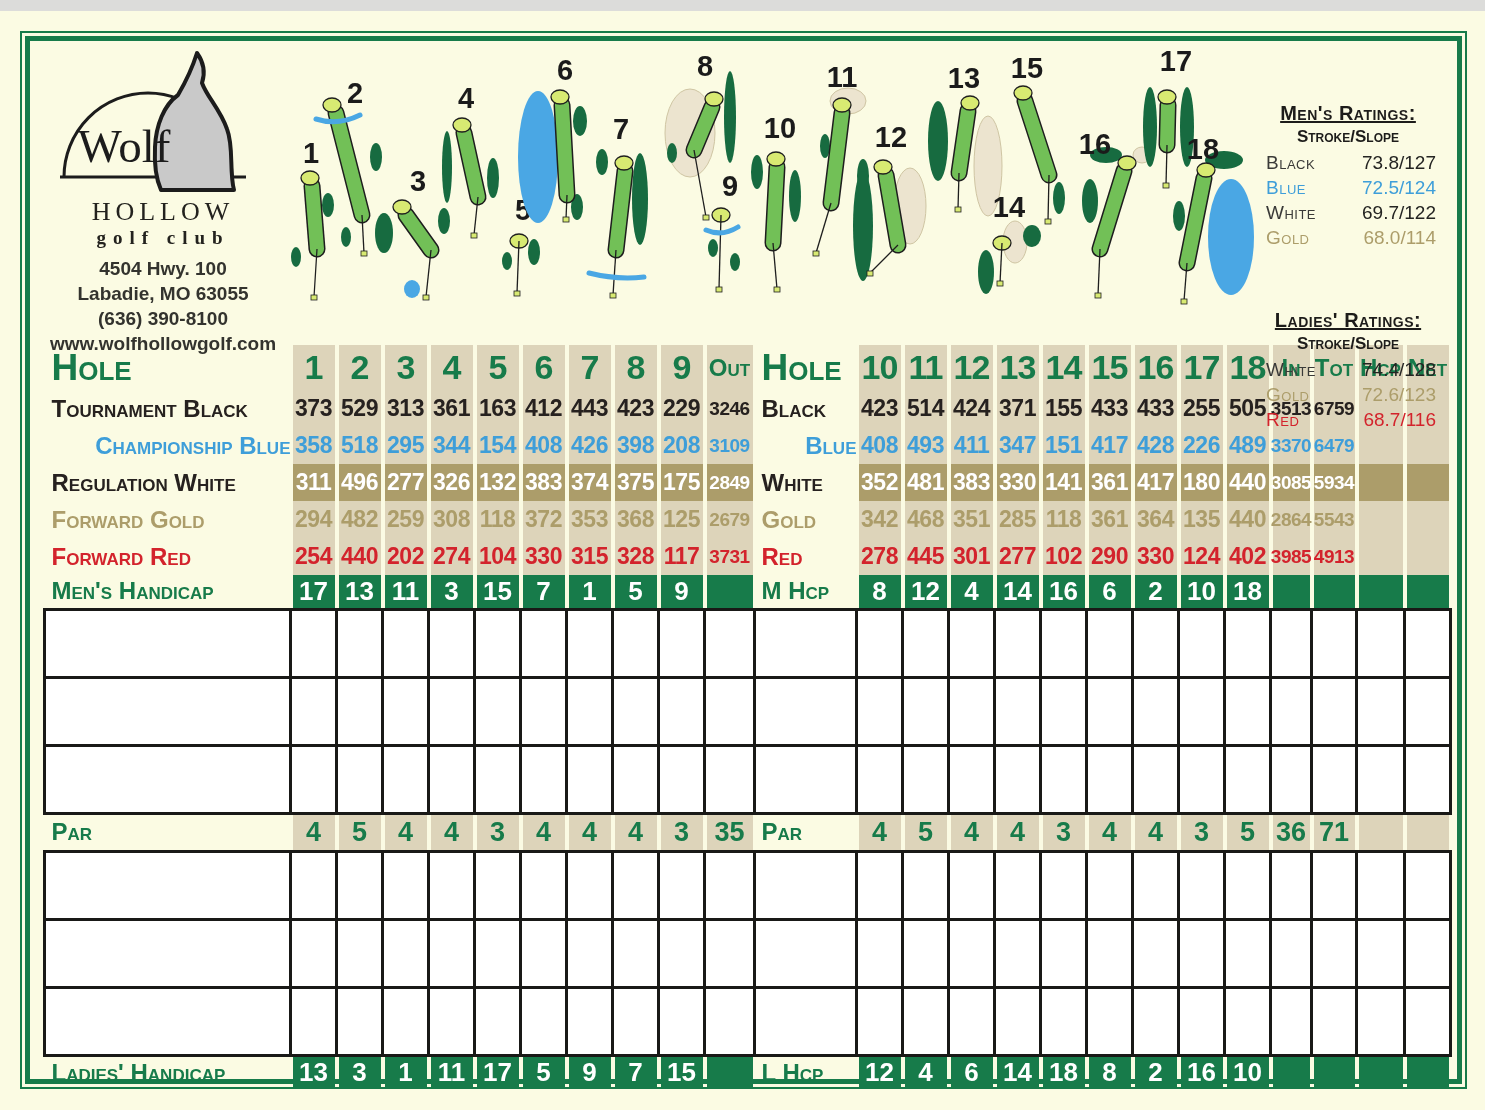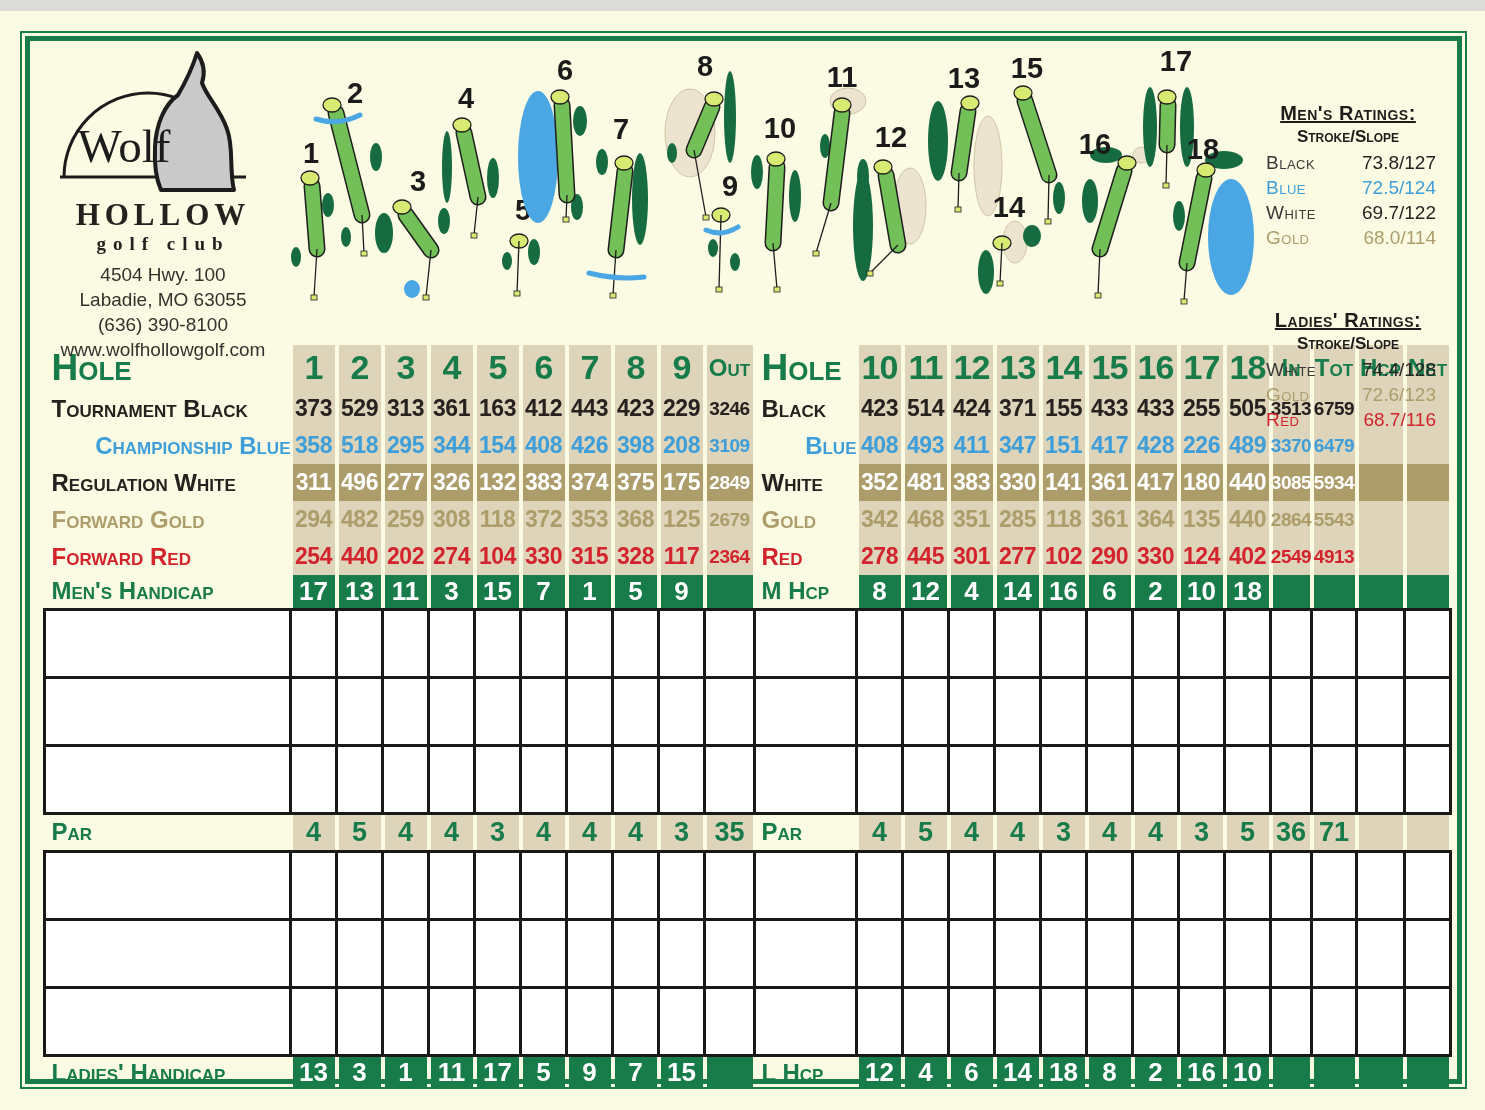--- a/index.html
+++ b/index.html
@@ -17,23 +17,23 @@
     width:1437px; height:1048px;
     background:var(--cream);
     border:5px solid var(--green);
     outline:2px solid var(--green);
     outline-offset:3px;
     padding:2px 11px 6px 13px;
   }
   
   .header-zone{position:relative; height:286px;}
   .logo{position:absolute; left:2px; top:6px; width:236px; text-align:center; color:#23221e;}
-  .logo .hollow{font-family:"Liberation Serif","DejaVu Serif",serif; font-size:31px; font-weight:700; letter-spacing:5px; margin-top:-4px;}
+  .logo .hollow{font-family:"Liberation Serif","DejaVu Serif",serif; font-size:26px; font-weight:400; letter-spacing:5px; margin-top:-4px;}
   .logo .golfclub{font-family:"Liberation Serif","DejaVu Serif",serif; font-size:19px; font-weight:700; letter-spacing:7px; margin-top:0;}
-  .logo .addr{margin-top:7px; font-size:19px; line-height:1.32; color:#33332e;}
+  .logo .addr{margin-top:7px; font-size:19px; line-height:1.32; color:#33332e;font-weight:bold;}
   .wolftext{font-family:"Liberation Serif","DejaVu Serif",serif; font-size:47px; fill:#1c1c1c;}
   .map{position:absolute; left:243px; top:2px;}
   .holenum{font-size:29px; font-weight:800; fill:#1b1b1b;}
   .ratings{position:absolute; right:2px; top:12px; width:192px;}
   .r-title{font-variant:small-caps; font-weight:700; font-size:20px; color:#1d1c1a; text-decoration:underline; text-align:center; letter-spacing:.5px;margin-top:47px;}
   .r-sub{font-variant:small-caps; font-weight:700; font-size:17px; color:#1d1c1a; text-align:center; margin:2px 0 3px;}
   .r-row{display:flex; justify-content:space-between; padding:0 8px 0 14px; font-size:19px; line-height:25px;}
   .r-row .rt{font-variant:small-caps; letter-spacing:.5px;}
   .r-gap{height:12px;}
   .rc-ink{color:#3a3a38;} .rc-blue{color:var(--blue);} .rc-gold{color:var(--gold);} .rc-red{color:var(--red);}
@@ -737,21 +737,21 @@
           <td class="c">
             <div class="chip">315</div>
           </td>
           <td class="c">
             <div class="chip">328</div>
           </td>
           <td class="c">
             <div class="chip">117</div>
           </td>
           <td class="c sum">
-            <div class="chip">2364</div>
+            <div class="chip">3731</div>
           </td>
           <td class="lab lab-mid">
             <span>Red</span>
           </td>
           <td class="c">
             <div class="chip">278</div>
           </td>
           <td class="c">
             <div class="chip">445</div>
           </td>
@@ -770,21 +770,21 @@
           <td class="c">
             <div class="chip">330</div>
           </td>
           <td class="c">
             <div class="chip">124</div>
           </td>
           <td class="c">
             <div class="chip">402</div>
           </td>
           <td class="c sum">
-            <div class="chip">2549</div>
+            <div class="chip">3985</div>
           </td>
           <td class="c sum">
             <div class="chip">4913</div>
           </td>
           <td class="c sum">
             <div class="chip"></div>
           </td>
           <td class="c sum">
             <div class="chip"></div>
           </td>

